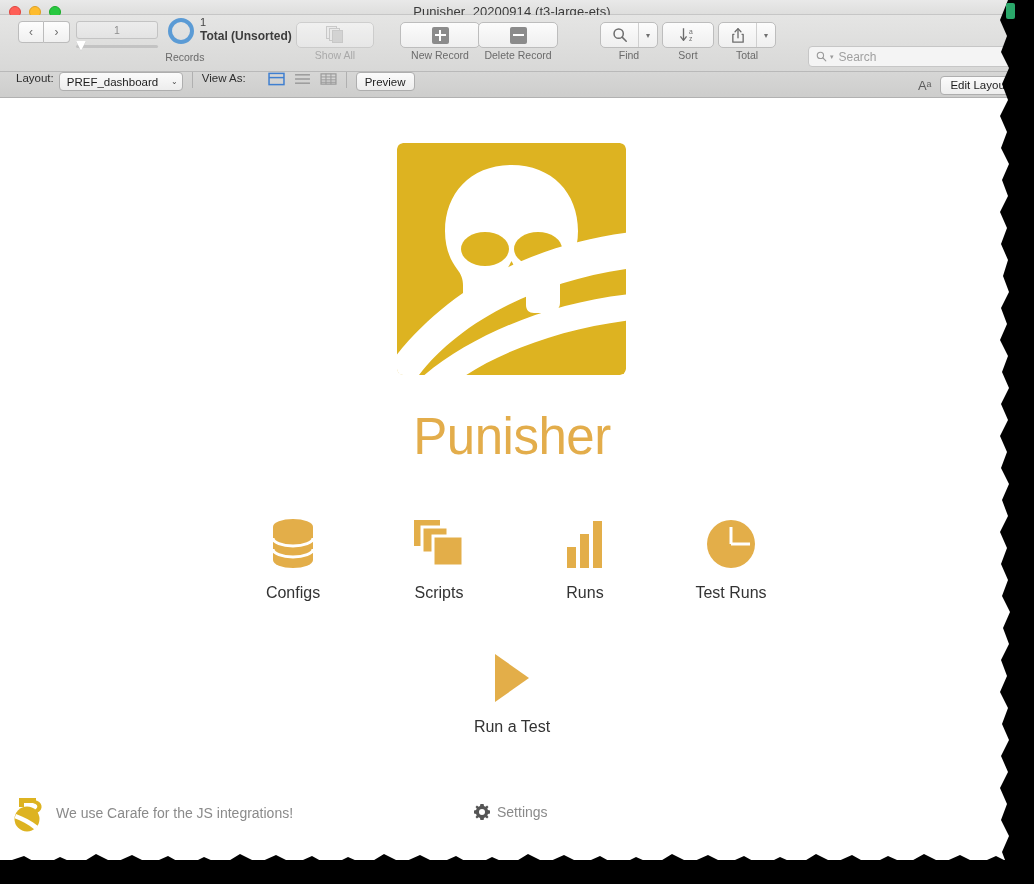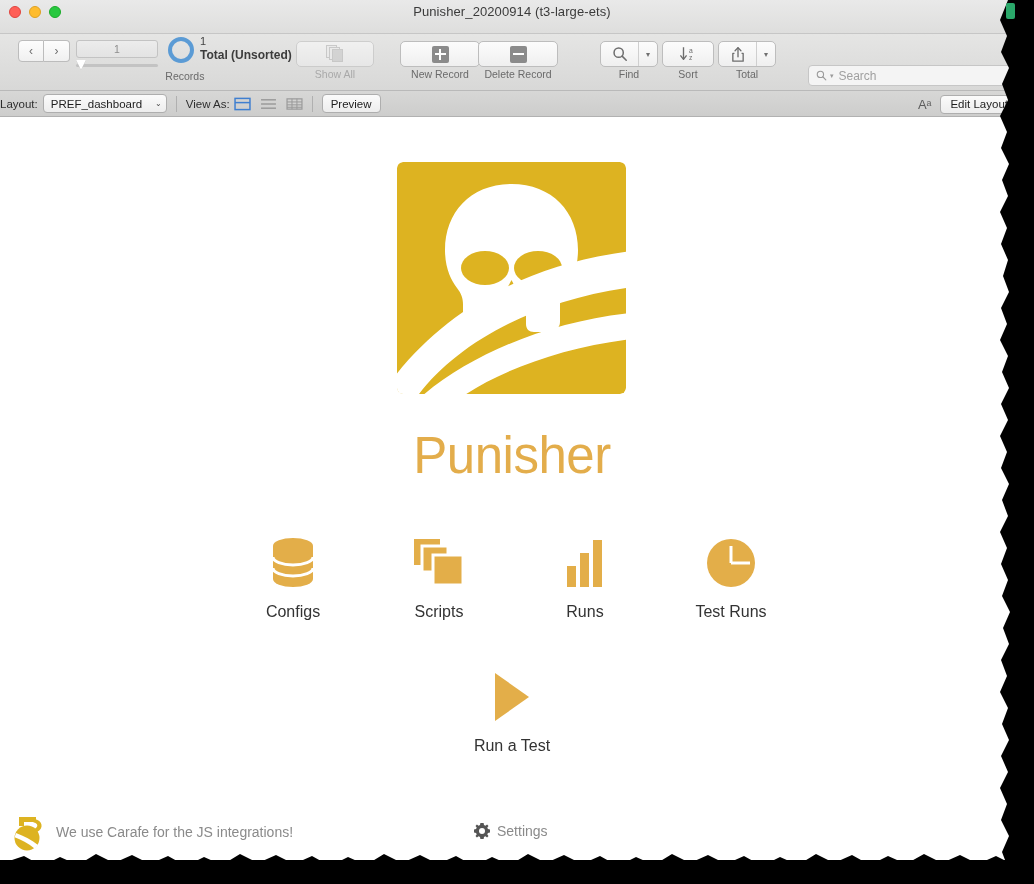--- a/index.html
+++ b/index.html
@@ -26,21 +26,21 @@
     left: 0; top: 0;
     width: 1024px;
     height: 860px;
     background: #ffffff;
     overflow: hidden;
   }
 
   
   .titlebar {
     position: relative;
-    height: 34px;
+    height: 15px;
     background: linear-gradient(to bottom, #e9e9e9 0%, #dededd 100%);
     border-bottom: 1px solid #c6c6c6;
   }
   .traffic {
     position: absolute;
     left: 9px; top: 6px;
     display: flex;
     gap: 8px;
   }
   .tl { width: 12px; height: 12px; border-radius: 50%; display:block; }
@@ -204,42 +204,42 @@
   .searchbox .sicon { color: #9a9a9a; font-size: 11px; display:flex; align-items:center;}
   .searchbox .sarrow { color:#9a9a9a; font-size: 7px; }
   .searchbox .splace { color: #a0a0a0; font-size: 12px; margin-left:2px; }
 
   
   .layoutbar {
     position: relative;
     height: 26px;
     background: linear-gradient(to bottom,#d7d7d6,#cdcdcc);
     border-bottom: 1px solid #b1b1b1;
-    display: flex; align-items: center;
-    padding-left: 0;
+    display: flex; align-items: flex-start;
+    padding-left: 16px;
     font-size: 11.5px; color: #2e2e2e;
   }
   .lb-label { margin-right: 5px; }
   .lb-select {
     height: 19px; width: 124px;
     background: linear-gradient(to bottom,#fbfbfb,#ededed);
     border: 1px solid #aeaeae;
     border-radius: 4px;
     display: flex; align-items: center;
     padding: 0 4px 0 7px;
     font-size: 11.5px; color: #1d1d1d;
     position: relative;
   }
   .lb-select .cname { flex: 1; }
   .lb-select .chev { font-size: 8px; color: #4a4a4a; }
   .lb-sep {
     width: 1px; height: 16px; background: #b0b0b0;
     margin: 0 9px;
   }
-  .viewas-label { margin-right: 4px; }
+  .viewas-label { margin-right: 22px; }
   .viewicons { display:flex; align-items:center; gap: 9px; }
   .vicon { width: 17px; height: 14px; display:block; }
   .preview-btn {
     height: 19px;
     padding: 0 8px;
     background: linear-gradient(to bottom,#fbfbfb,#ededed);
     border: 1px solid #aeaeae;
     border-radius: 4px;
     font-size: 11.5px; color: #1d1d1d;
     display:flex; align-items:center;

